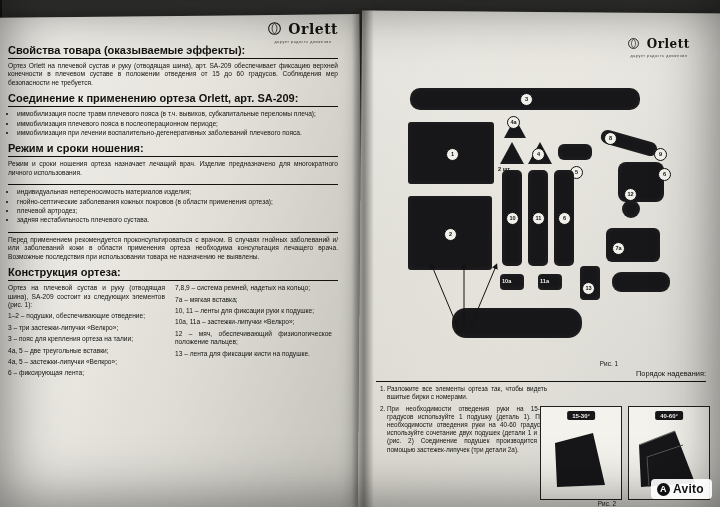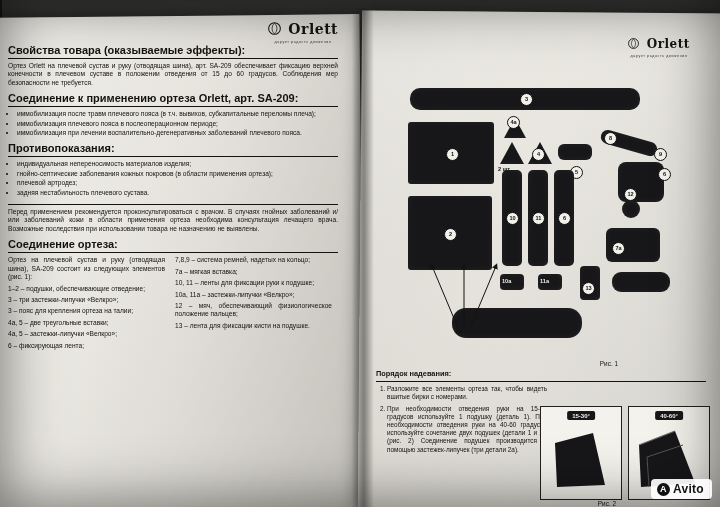--- a/index.html
+++ b/index.html
@@ -111,21 +111,21 @@
     position:absolute;right:10px;top:352px;font-size:6.4px;color:#15130f;
   }
   .figcap2{
     position:absolute;right:12px;top:492px;font-size:6.4px;color:#15130f;
   }
 
   .rp{
     position:absolute;left:376px;top:362px;width:330px;color:#15130f;
     font-size:6.4px;line-height:8.2px;
   }
-  .rp h2{font-size:7.4px;margin:0 0 3px 0;font-weight:bold;}
+  .rp h2{font-size:7.4px;margin:0 0 3px 16px;font-weight:normal;text-align:right;}
   .rp ol{margin:0;padding-left:11px;}
   .rp li{margin-bottom:3px;text-align:justify;}
 
   .angles{
     position:absolute;left:540px;top:398px;width:170px;height:100px;
   }
   .angbox{
     position:absolute;width:80px;height:92px;background:#f4f2ec;
     border:1px solid #23211c;
   }
@@ -191,39 +191,43 @@
       <div class="sec">
         <h2>Соединение к применению ортеза Orlett, арт. SA-209:</h2>
         <div class="rule"></div>
         <ul>
           <li>иммобилизация после травм плечевого пояса (в т.ч. вывихов, субкапитальные переломы плеча);</li>
           <li>иммобилизация плечевого пояса в послеоперационном периоде;</li>
           <li>иммобилизация при лечении воспалительно-дегенеративных заболеваний плечевого пояса.</li>
         </ul>
       </div>
 
-
-      <div class="sec">
-        <h2>Противопоказания:</h2>
+      <div class="sec">
+        <h2>Режим и сроки ношения:</h2>
+        <div class="rule"></div>
+        <p>Режим и сроки ношения ортеза назначает лечащий врач. Изделие предназначено для многократного личного использования.</p>
+      </div>
+
+      <div class="sec">
         <div class="rule"></div>
         <ul>
           <li>индивидуальная непереносимость материалов изделия;</li>
           <li>гнойно-септические заболевания кожных покровов (в области применения ортеза);</li>
           <li>плечевой артродез;</li>
           <li>задняя нестабильность плечевого сустава.</li>
         </ul>
       </div>
 
       <div class="sec">
         <div class="rule"></div>
         <p>Перед применением рекомендуется проконсультироваться с врачом. В случаях гнойных заболеваний и/или заболеваний кожи в области применения ортеза необходима консультация лечащего врача. Возможные последствия при использовании товара не назначению не выявлены.</p>
       </div>
 
       <div class="sec">
-        <h2>Соединение ортеза:</h2>
+        <h2>Конструкция ортеза:</h2>
         <div class="rule"></div>
         <div class="cols">
           <div class="c">
             <p>Ортез на плечевой сустав и руку (отводящая шина), SA-209 состоит из следующих элементов (рис. 1):</p>
             <p>1–2 – подушки, обеспечивающие отведение;</p>
             <p>3 – три застежки-липучки «Велкро»;</p>
             <p>3 – пояс для крепления ортеза на талии;</p>
             <p>4а, 5 – две треугольные вставки;</p>
             <p>4а, 5 – застежки-липучки «Велкро»;</p>
             <p>6 – фиксирующая лента;</p>

